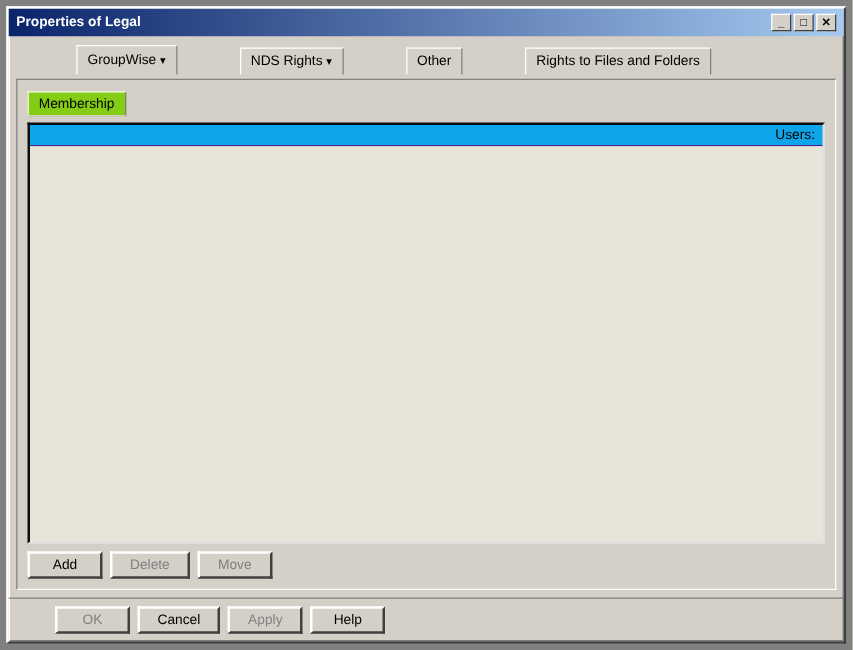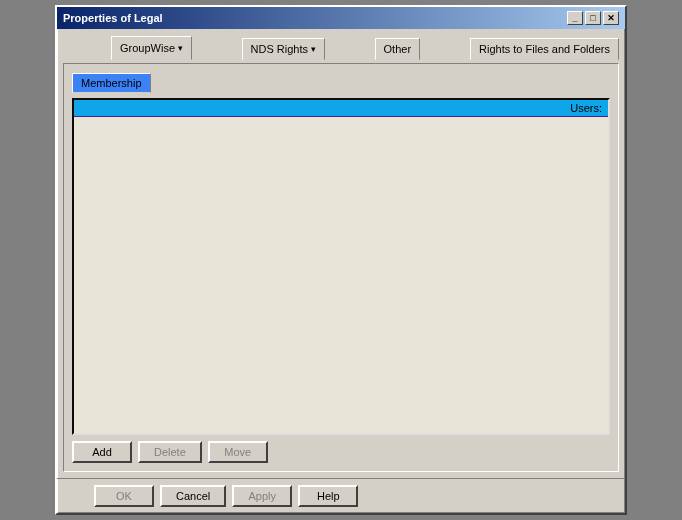--- a/index.html
+++ b/index.html
@@ -13,21 +13,21 @@
     body {
       background: #808080;
       display: flex;
       align-items: center;
       justify-content: center;
       width: 682px;
       height: 520px;
     }
 
     .dialog {
-      width: 572px;
+      width: 672px;
       height: 510px;
       background: #d4d0c8;
       border: 2px solid #ffffff;
       border-right-color: #404040;
       border-bottom-color: #404040;
       box-shadow: inset 1px 1px 0 #ffffff, inset -1px -1px 0 #808080;
       display: flex;
       flex-direction: column;
     }
 
@@ -134,21 +134,21 @@
       gap: 6px;
     }
 
     .sub-tab-bar {
       display: flex;
       flex-shrink: 0;
     }
 
     .sub-tab {
       padding: 2px 8px;
-      background: #3b82f6;
+      background: #84cc16;
       border: 1px solid;
       border-top-color: #ffffff;
       border-left-color: #ffffff;
       border-right-color: #808080;
       border-bottom-color: transparent;
       cursor: pointer;
       height: 20px;
       display: flex;
       align-items: center;
     }

